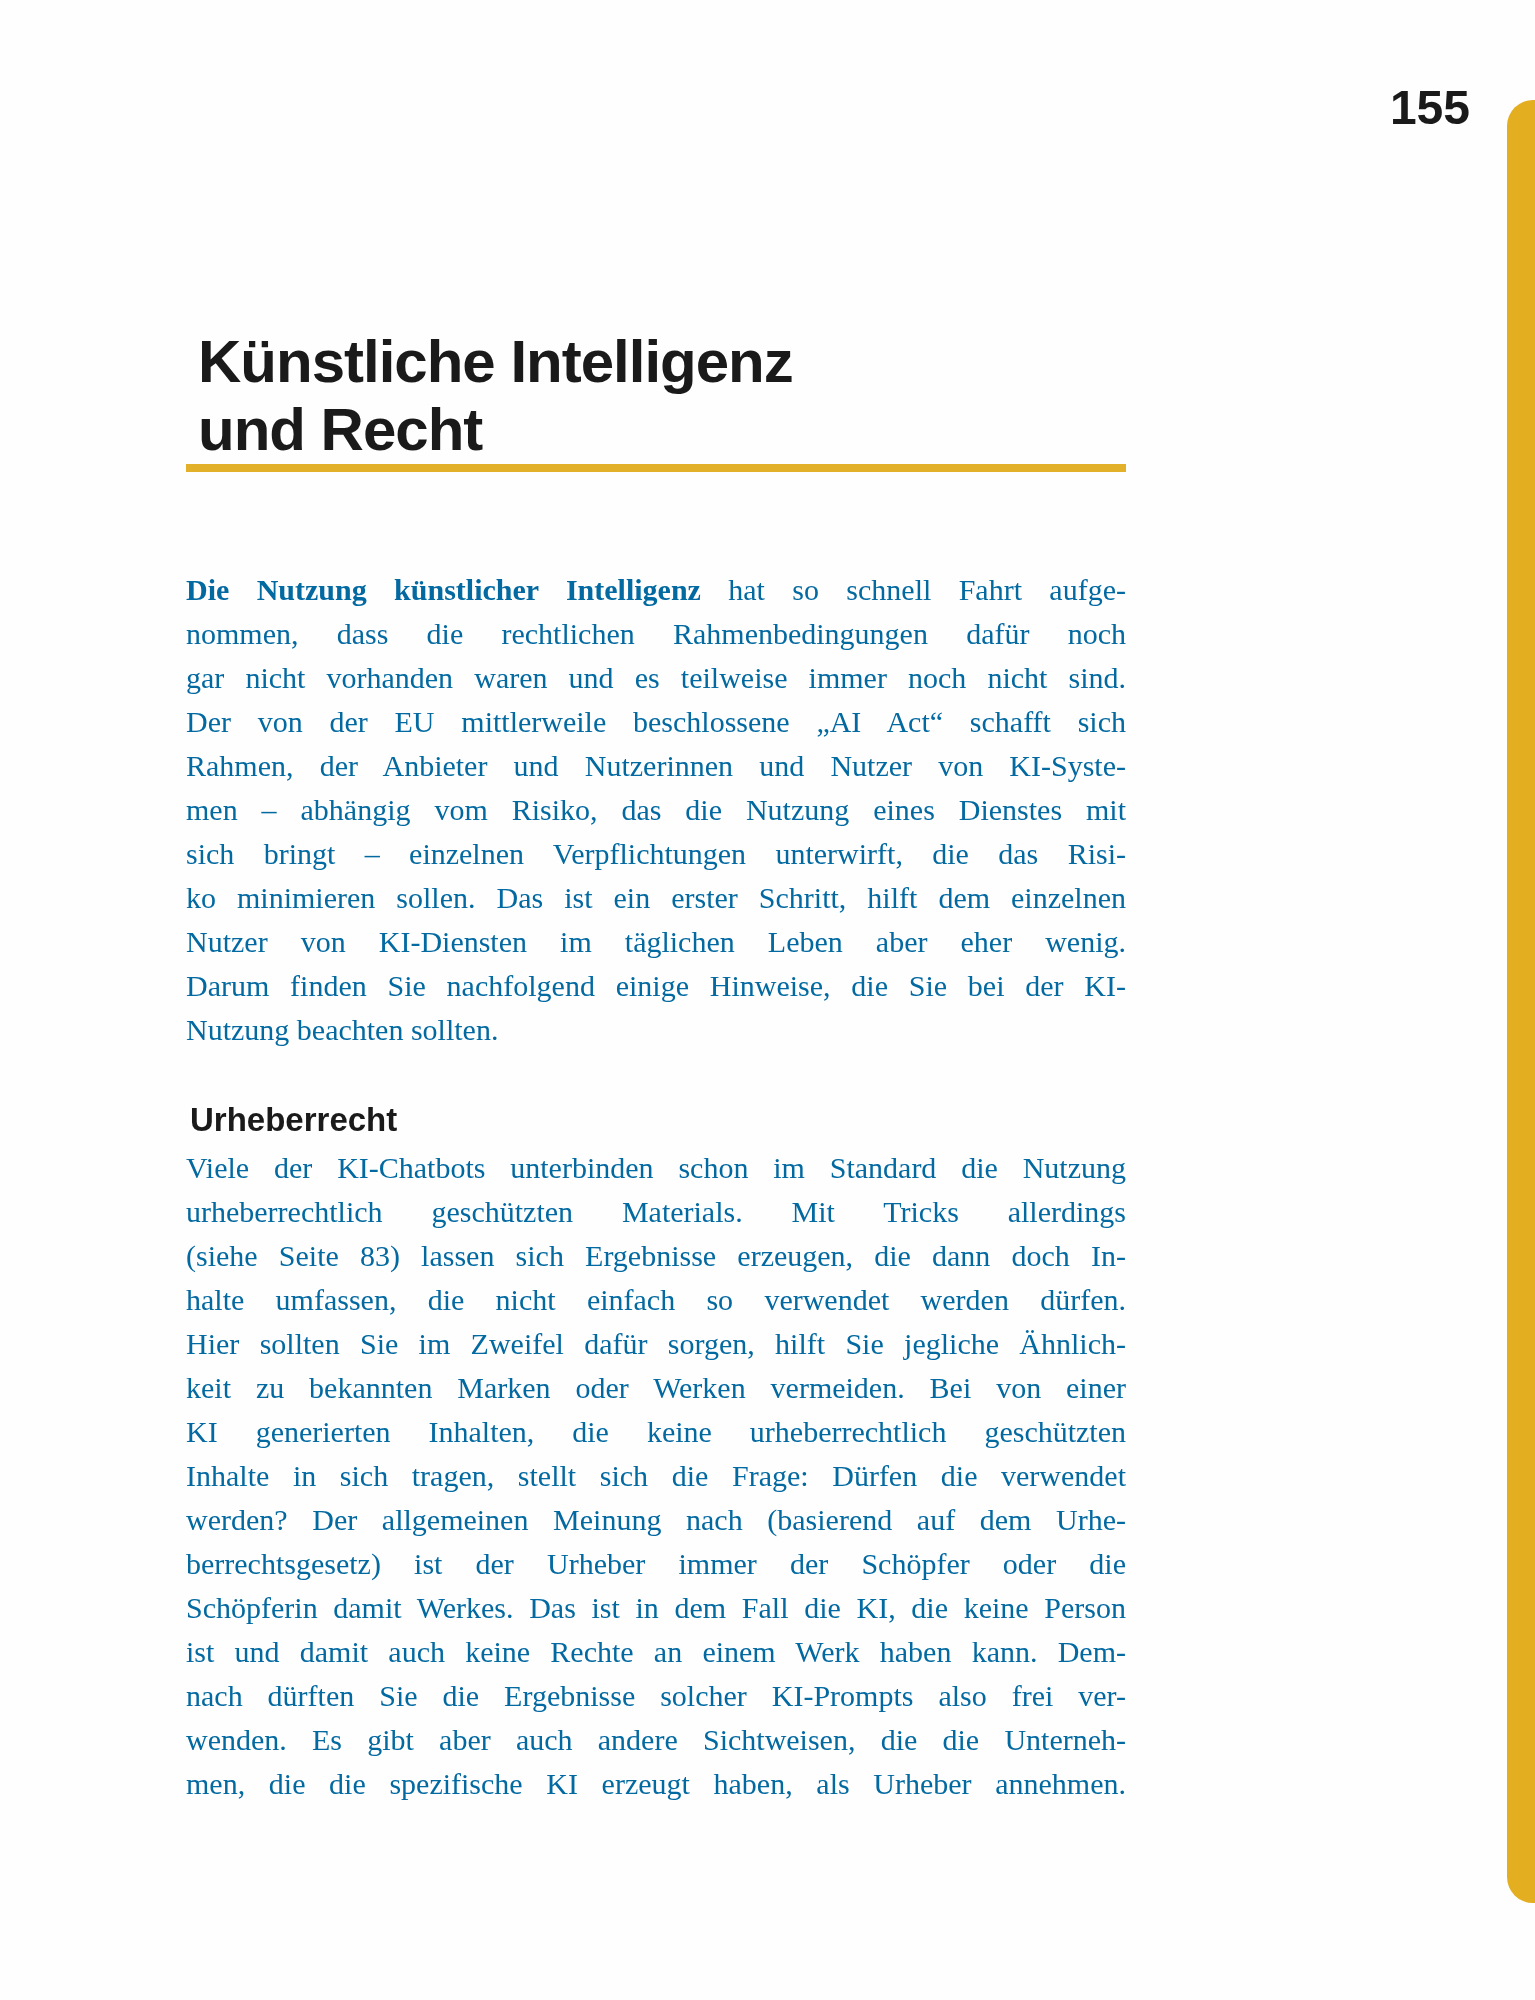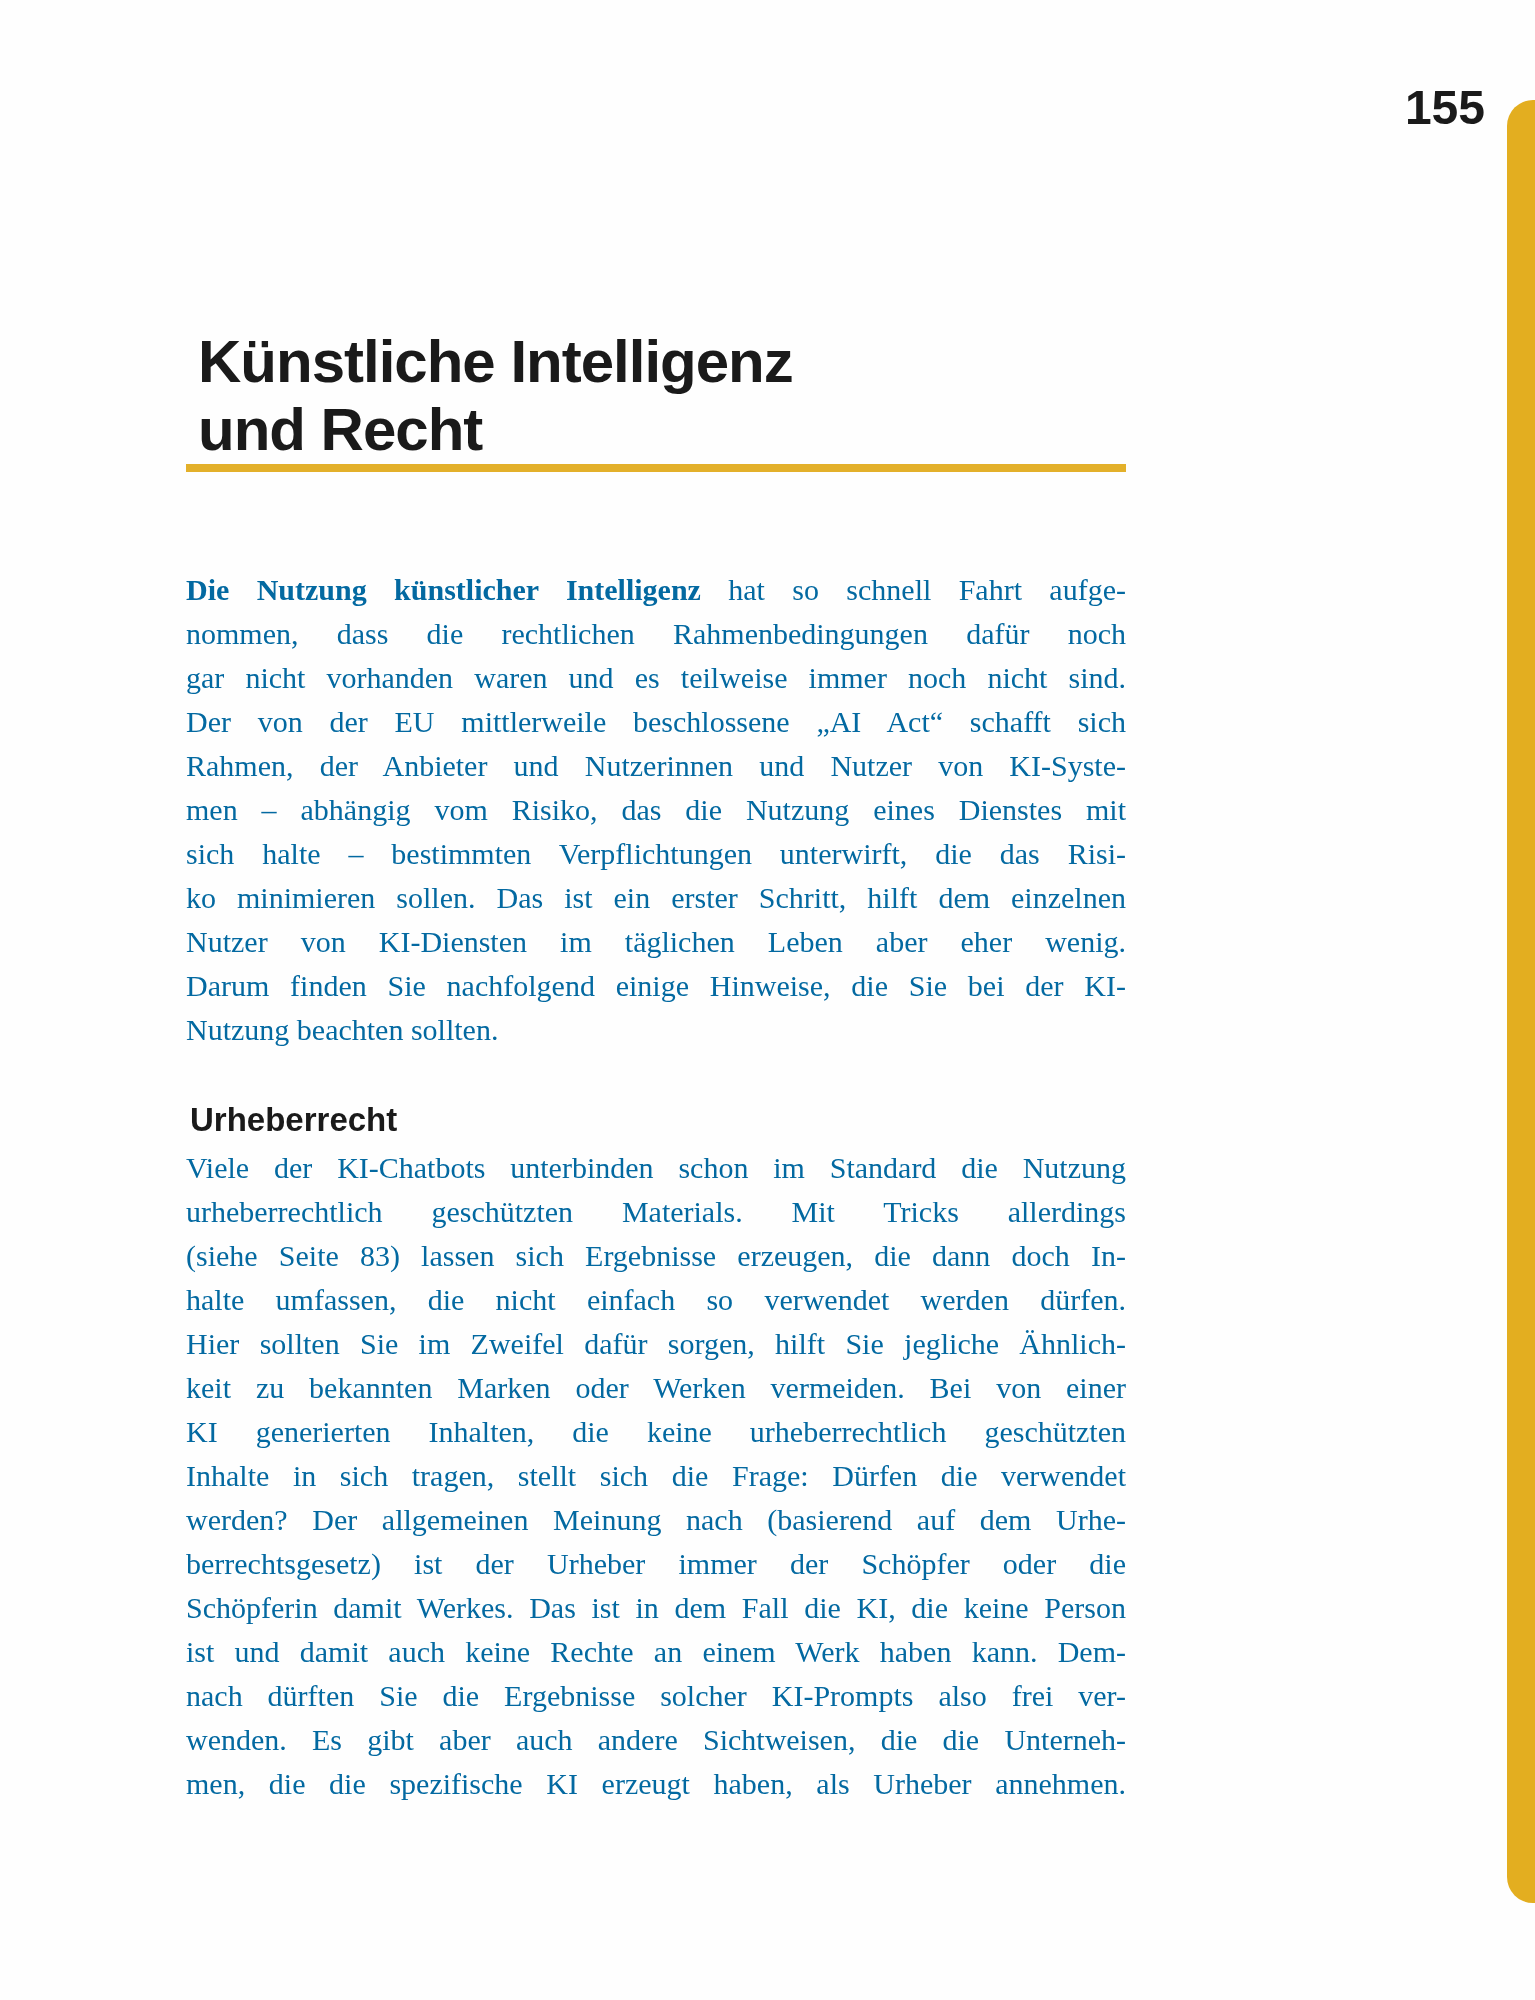--- a/index.html
+++ b/index.html
@@ -13,21 +13,21 @@
     width: 1535px;
     height: 2000px;
     background: #fefefe;
     overflow: hidden;
     font-family: "Liberation Serif", serif;
     color: #222222;
   }
   .page-number {
     position: absolute;
     top: 84px;
-    right: 50px;
+    right: 65px;
     font-family: "Liberation Sans", sans-serif;
     font-weight: bold;
     font-size: 48px;
     line-height: 1;
     color: #1a1a1a;
   }
   .chapter-tab {
     position: absolute;
     top: 100px;
     right: 0;
@@ -102,21 +102,21 @@
 
   <div class="title-rule"></div>
 
   <div class="body-paragraph para-intro">
       <div class="tline"><b>Die Nutzung künstlicher Intelligenz</b> hat so schnell Fahrt aufge-</div>
       <div class="tline">nommen, dass die rechtlichen Rahmenbedingungen dafür noch</div>
       <div class="tline">gar nicht vorhanden waren und es teilweise immer noch nicht sind.</div>
       <div class="tline">Der von der EU mittlerweile beschlossene „AI Act“ schafft sich</div>
       <div class="tline">Rahmen, der Anbieter und Nutzerinnen und Nutzer von KI-Syste-</div>
       <div class="tline">men – abhängig vom Risiko, das die Nutzung eines Dienstes mit</div>
-      <div class="tline">sich halte – bestimmten Verpflichtungen unterwirft, die das Risi-</div>
+      <div class="tline">sich bringt – einzelnen Verpflichtungen unterwirft, die das Risi-</div>
       <div class="tline">ko minimieren sollen. Das ist ein erster Schritt, hilft dem einzelnen</div>
       <div class="tline">Nutzer von KI-Diensten im täglichen Leben aber eher wenig.</div>
       <div class="tline">Darum finden Sie nachfolgend einige Hinweise, die Sie bei der KI-</div>
       <div class="tline no-stretch">Nutzung beachten sollten.</div>
     </div>
 
   <h2 class="section-heading" style="margin:4px;">Urheberrecht</h2>
 
   <div class="body-paragraph para-copyright">
       <div class="tline">Viele der KI-Chatbots unterbinden schon im Standard die Nutzung</div>

